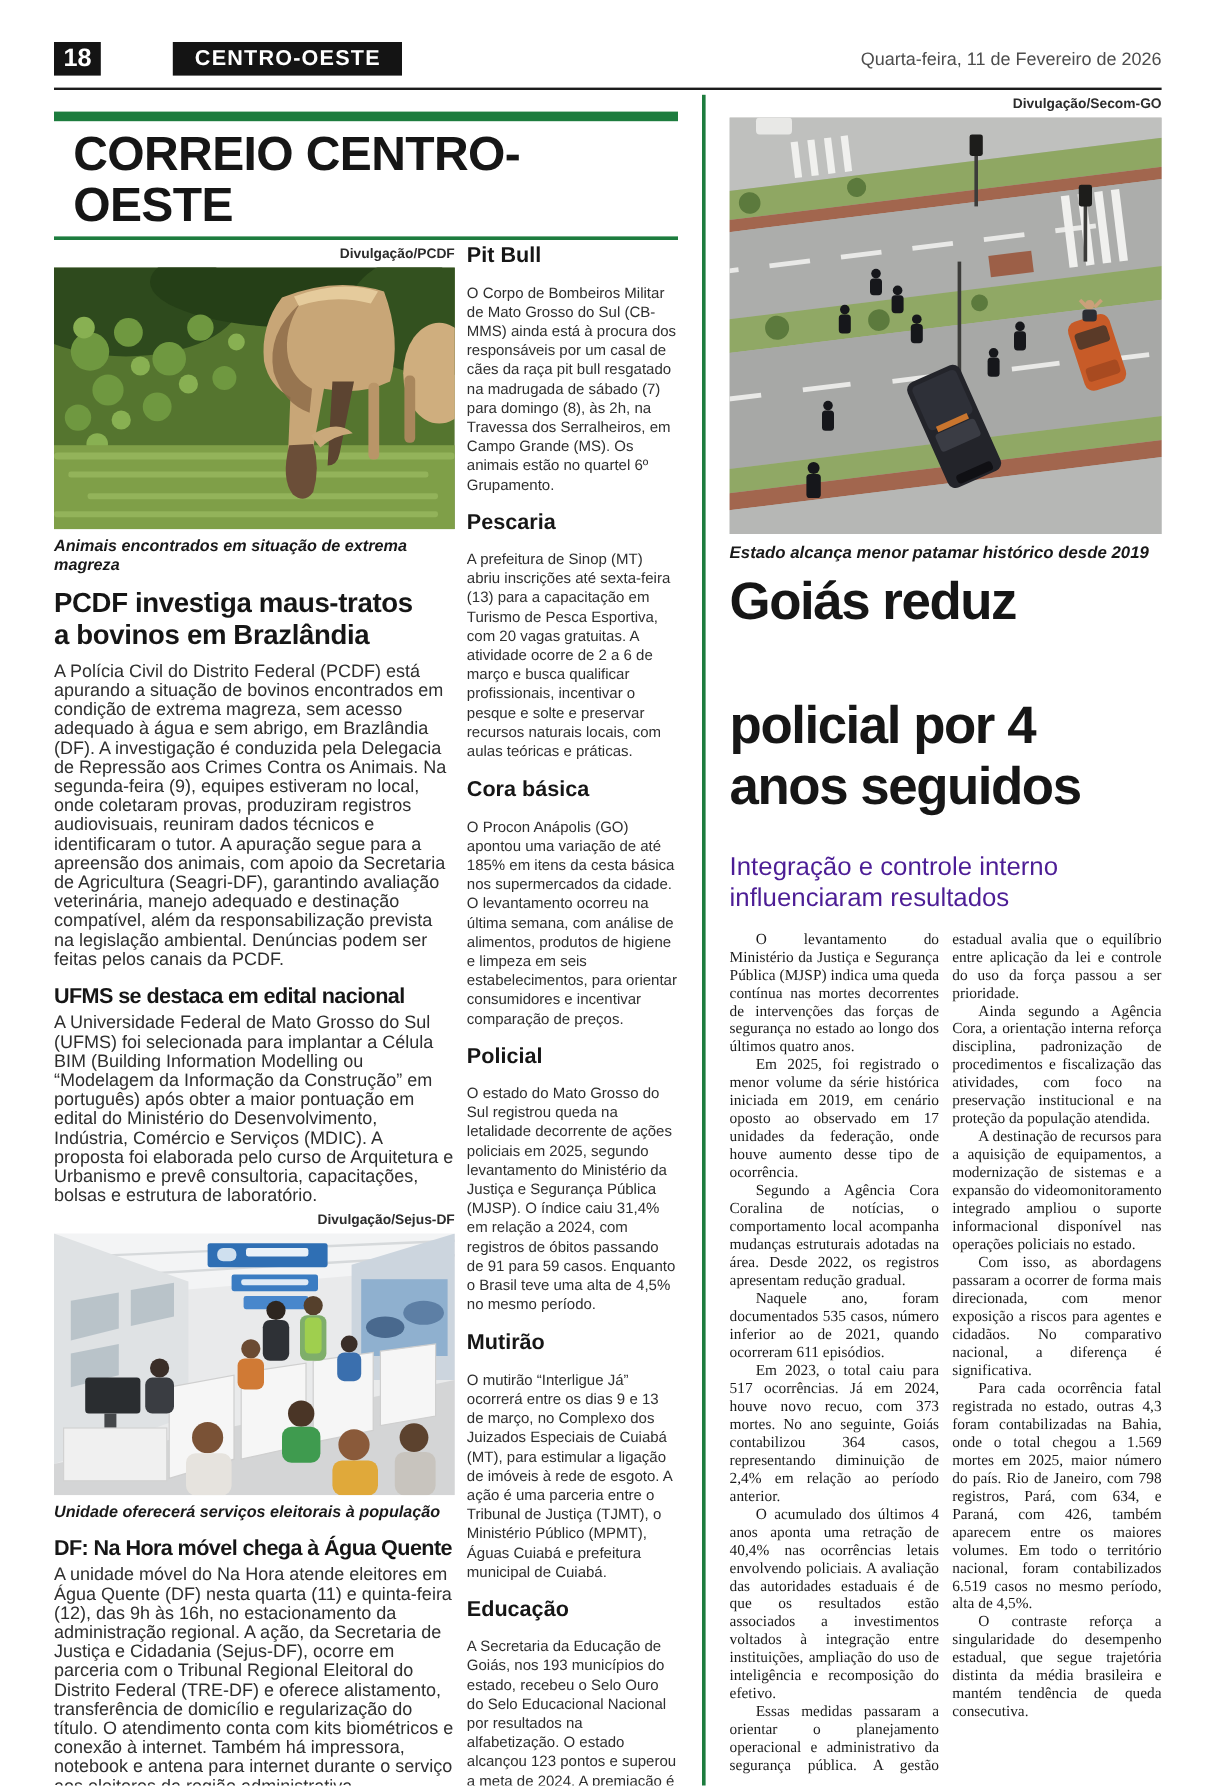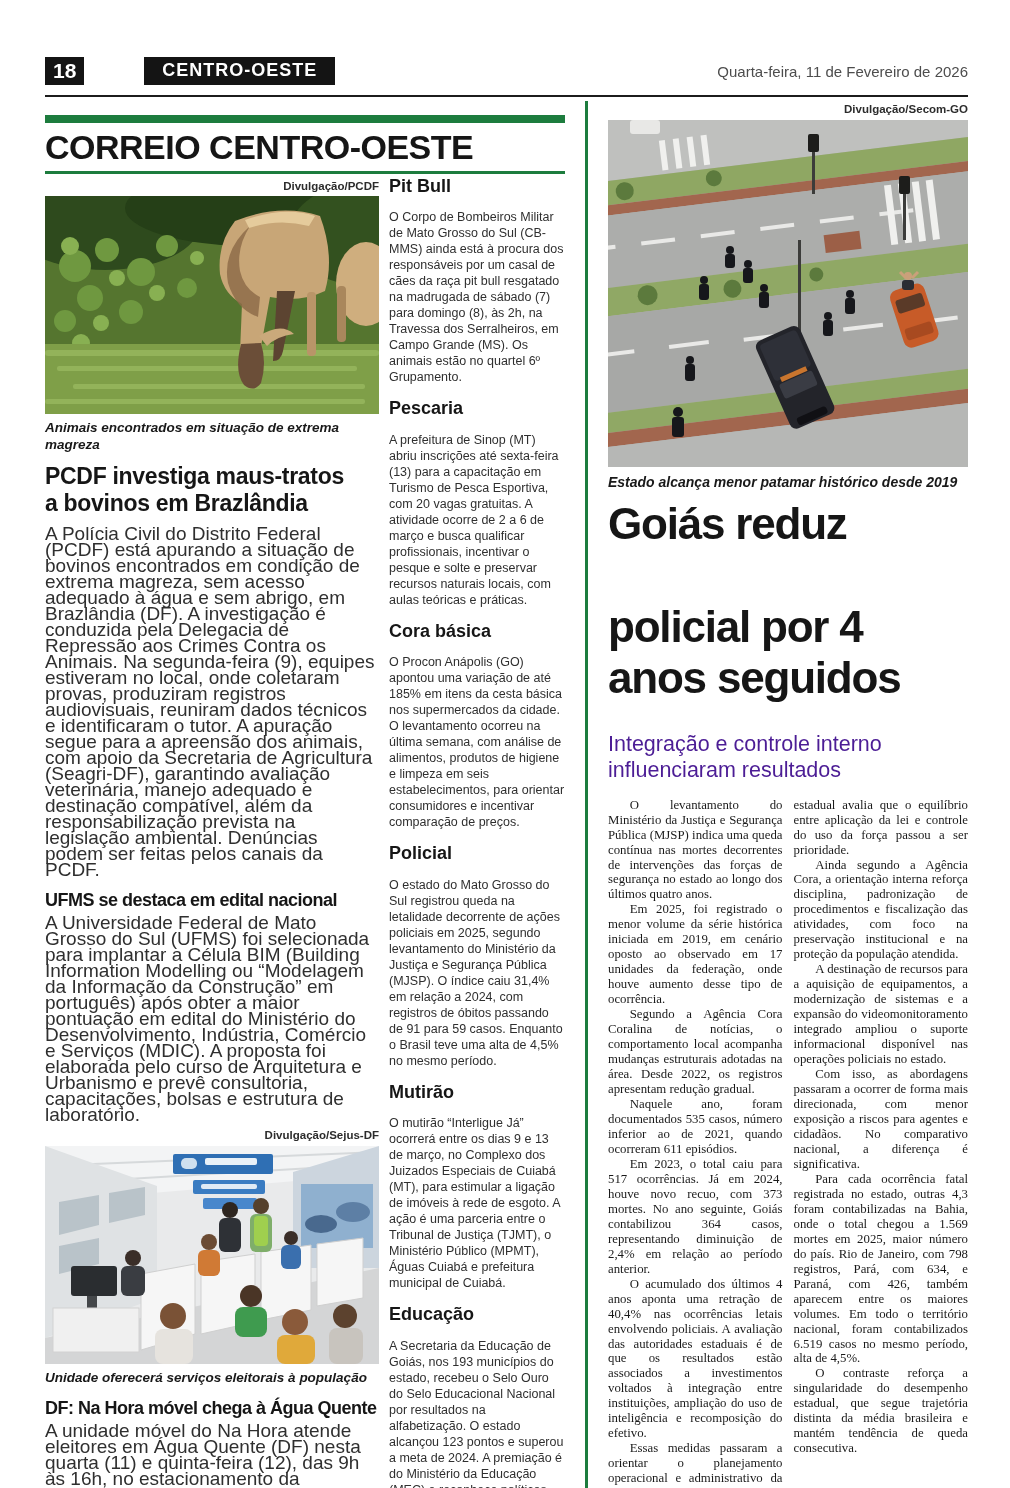--- a/index.html
+++ b/index.html
@@ -6,55 +6,55 @@
     --green:#1d7c3e;
     --ink:#161616;
     --body:#2f2f2f;
   }
   *{box-sizing:border-box;}
   html,body{margin:0;padding:0;}
   body{
     width:1010px;height:1488px;background:#ffffff;overflow:hidden;
     font-family:"Liberation Sans",sans-serif;color:var(--ink);
   }
-  .page{width:1010px;height:1488px;padding:54px 42px 0 45px;}
+  .page{width:1010px;height:1488px;padding:32px 42px 0 45px;}
 
   
   .masthead-row{display:flex;align-items:center;height:34px;}
   .pagenum{background:#141414;color:#fff;font-weight:700;font-size:21px;
     padding:3px 8px 4px;line-height:1;}
   .masthead{font-family:"Liberation Serif",serif;font-weight:700;font-size:27px;
     letter-spacing:-0.5px;margin-left:12px;white-space:nowrap;}
   .section-banner{background:#141414;color:#fff;font-weight:700;font-size:18px;
     letter-spacing:1px;padding:4px 18px 6px;line-height:1;margin-left:60px;white-space:nowrap;}
   .date{margin-left:auto;color:#4d4d4d;font-size:15px;white-space:nowrap;}
   .black-rule{height:2px;background:#1c1c1c;margin-top:7px;}
 
   
   .row{display:flex;align-items:flex-start;margin-top:4px;}
   .leftmid{width:520px;border-bottom:3px solid var(--green);padding-bottom:8px;}
   .v-divider{width:3px;background:var(--green);align-self:stretch;margin-left:20px;}
   .rightcol{width:360px;margin-left:20px;}
 
   .section-head{margin-top:14px;}
   .green-bar{height:8px;background:var(--green);}
-  .section-title{font-size:34px;font-weight:800;letter-spacing:-0.5px;margin:7px 0 5px;line-height:1.05;}
+  .section-title{font-size:40px;font-weight:800;letter-spacing:-0.5px;margin:7px 16px 5px;line-height:1.05;}
   .green-line{height:3px;background:var(--green);}
 
   .cols{display:flex;}
   .col-a{width:334px;}
   .col-b{width:176px;margin-left:10px;}
 
   
   .credit{font-size:11.5px;font-weight:700;color:#2c2c2c;text-align:right;margin:6px 0 4px;line-height:1.1;}
   .photo{display:block;width:100%;}
   .caption{font-style:italic;font-weight:600;font-size:13.5px;color:#191919;margin:6px 0 10px;line-height:1.2;}
   .h-lg{font-size:23px;font-weight:700;line-height:1.18;letter-spacing:-0.3px;margin:6px 0 9px;}
   .h-md{font-size:18px;font-weight:700;letter-spacing:-0.5px;margin:12px 0 4px;white-space:nowrap;}
-  .body-text{font-size:19px;line-height:16px;color:var(--body);margin:4px 0 6px;}
+  .body-text{font-size:15px;line-height:16px;color:var(--body);margin:4px 0 6px;}
 
   .brief{margin:0 0 6px;}
   .brief .brief-title{font-size:18px;font-weight:700;margin:13px 0 5px;}
   .brief:first-child .brief-title{margin-top:2px;}
   .brief .brief-body{font-size:12.5px;line-height:16px;color:var(--body);}
 
   
   .main-headline{font-size:44px;font-weight:700;line-height:1.16;letter-spacing:-1.2px;margin-top:8px;}
   .main-subhead{font-size:21.5px;color:#4c1d95;line-height:1.2;margin:13px 0 14px;}
   .main-body{

